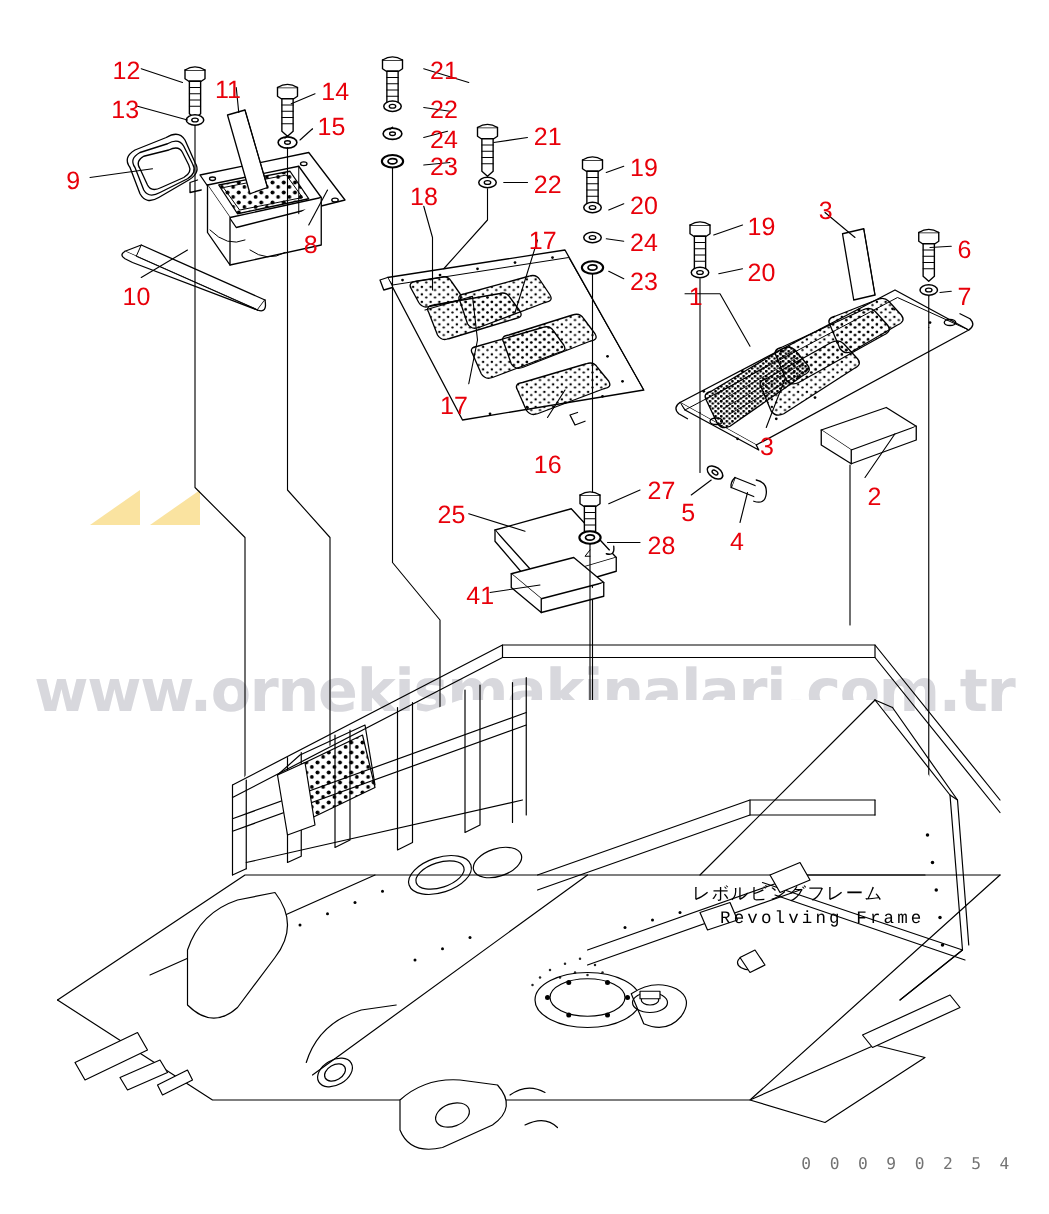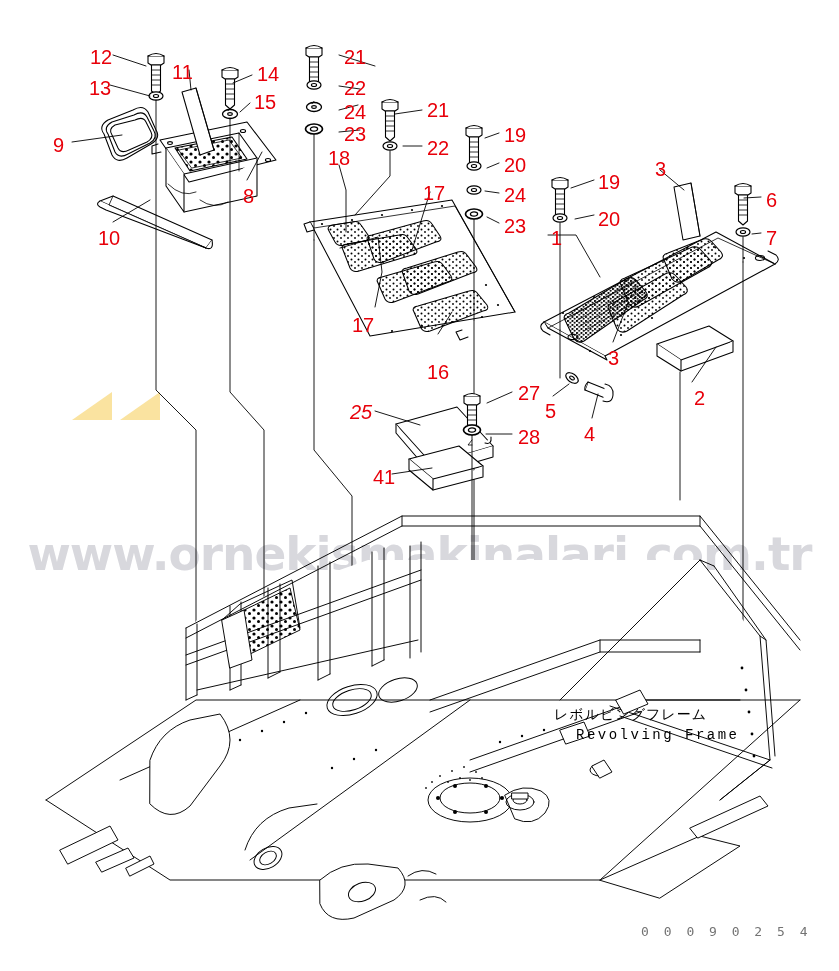--- a/index.html
+++ b/index.html
@@ -487,21 +487,21 @@
       <div class="num" style="left: 551px; top: 228px;">1</div>
       <div class="num" style="left: 598px; top: 172px;">19</div>
       <div class="num" style="left: 598px; top: 209px;">20</div>
       <div class="num" style="left: 655px; top: 159px;">3</div>
       <div class="num" style="left: 608px; top: 348px;">3</div>
       <div class="num" style="left: 766px; top: 190px;">6</div>
       <div class="num" style="left: 766px; top: 228px;">7</div>
       <div class="num" style="left: 694px; top: 388px;">2</div>
       <div class="num" style="left: 518px; top: 383px;">27</div>
       <div class="num" style="left: 518px; top: 427px;">28</div>
-      <div class="num" style="left: 350px; top: 402px; font-style: italic;">25</div>
+      <div class="num" style="left: 350px; top: 402px;">25</div>
       <div class="num" style="left: 373px; top: 467px;">41</div>
       <div class="num" style="left: 545px; top: 401px;">5</div>
       <div class="num" style="left: 584px; top: 424px;">4</div>
     </div>
 
   <div id="partno">0 0 0 9 0 2 5 4</div>
 
 </div>
 
 </body></html>

